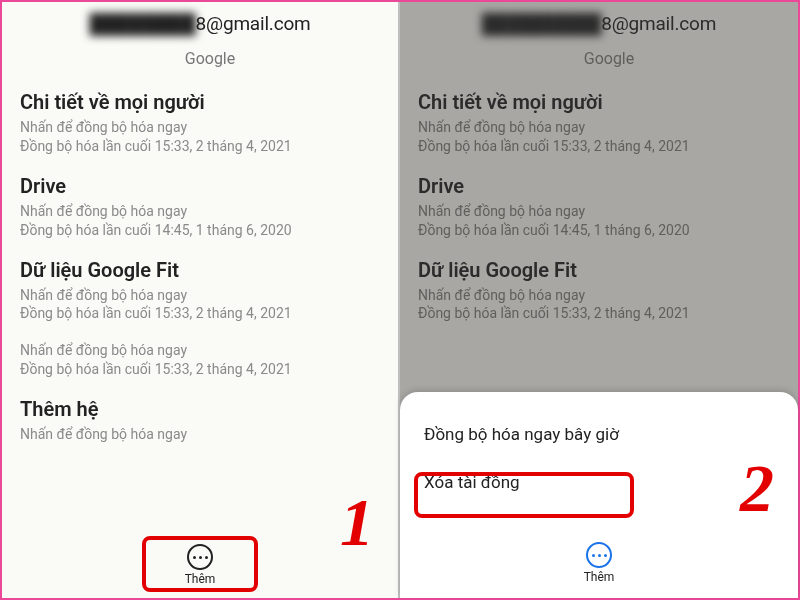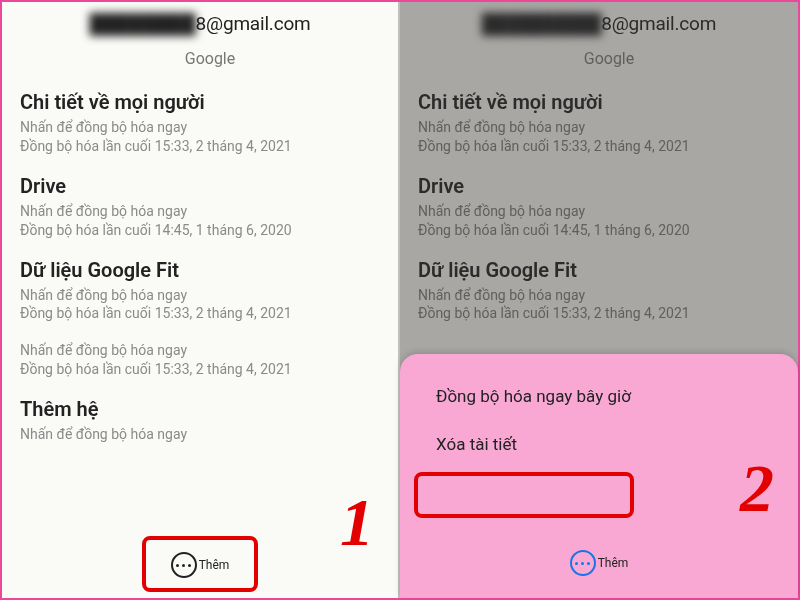--- a/index.html
+++ b/index.html
@@ -61,21 +61,21 @@
     position: absolute;
     bottom: 2px;
     left: 0; right: 0;
     height: 62px;
     display: flex;
     align-items: center;
     justify-content: center;
   }
   .more-btn {
     display: flex;
-    flex-direction: row;
+    flex-direction: column;
     align-items: center;
     gap: 2px;
     cursor: pointer;
   }
   .more-btn .icon {
     width: 26px; height: 26px;
     border: 2px solid #222;
     border-radius: 50%;
     display: flex; align-items: center; justify-content: center;
     gap: 3px;
@@ -87,25 +87,25 @@
     font-size: 12px;
     color: #222;
   }
   .more-btn.blue .icon { border-color: #1a73e8; }
   .more-btn.blue .icon .dot { background: #1a73e8; }
   .more-btn.blue .lbl { color: #222; }
 
   .sheet {
     position: absolute;
     left: 0; right: 0; bottom: 0;
-    background: #f9a8d4;
+    background: #ffffff;
     border-top-left-radius: 18px;
     border-top-right-radius: 18px;
-    padding: 18px 0 0 12px;
-    height: 244px;
+    padding: 18px 0 0 0;
+    height: 206px;
     box-shadow: 0 -2px 6px rgba(0,0,0,0.15);
   }
   .sheet-item {
     font-size: 17px;
     color: #222;
     padding: 14px 24px;
     cursor: pointer;
   }
   .sheet .more-bar {
     position: absolute;
@@ -204,21 +204,21 @@
       </div>
       <div class="item">
         <div class="item-title">Dữ liệu Google Fit</div>
         <div class="item-sub">Nhấn để đồng bộ hóa ngay</div>
         <div class="item-sub">Đồng bộ hóa lần cuối 15:33, 2 tháng 4, 2021</div>
       </div>
     </div>
 
     <div class="sheet">
       <div class="sheet-item">Đồng bộ hóa ngay bây giờ</div>
-      <div class="sheet-item">Xóa tài tiết</div>
+      <div class="sheet-item">Xóa tài đồng</div>
       <div class="more-bar">
         <div class="more-btn blue">
           <div class="icon">
             <div class="dot"></div>
               <div class="dot"></div>
               <div class="dot"></div>
           </div>
           <div class="lbl">Thêm</div>
         </div>
       </div>

